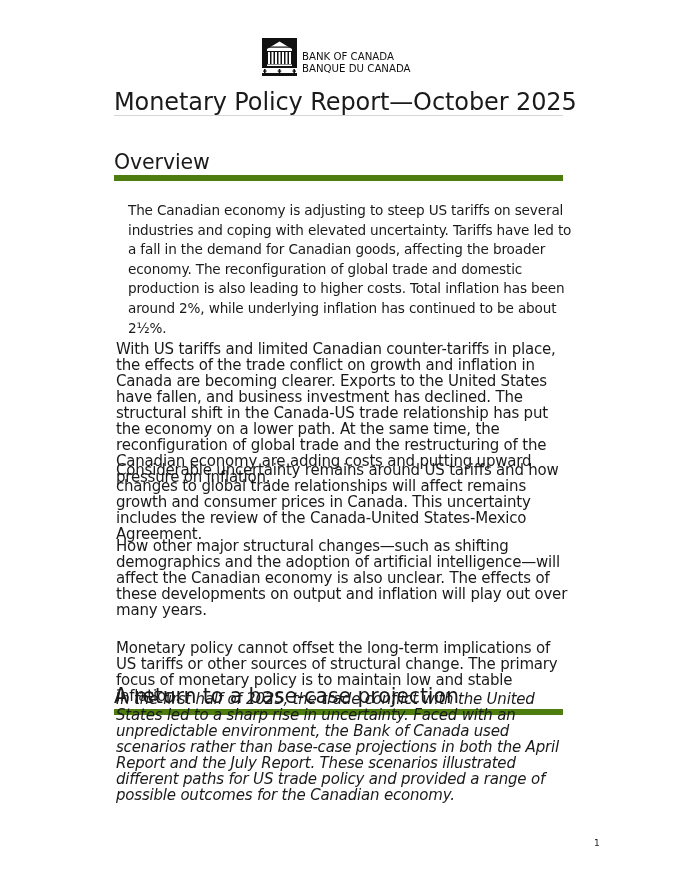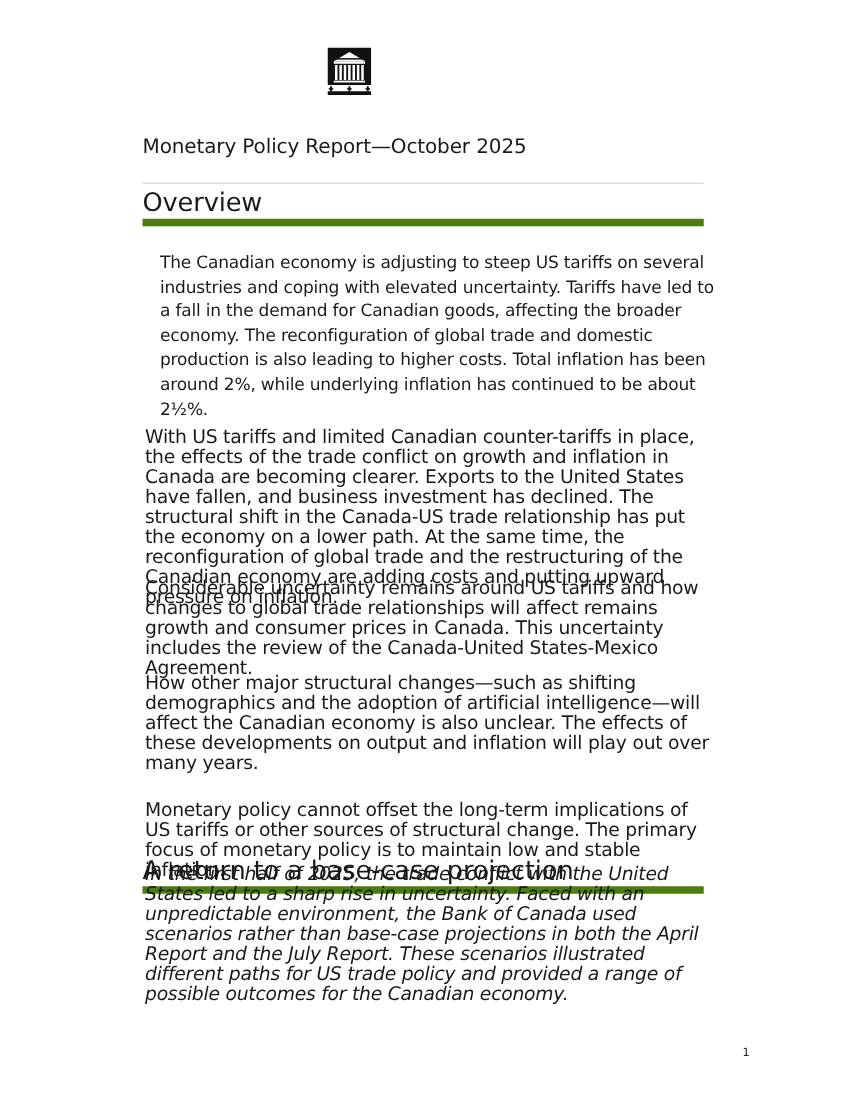--- a/index.html
+++ b/index.html
@@ -40,27 +40,27 @@
 
     .content {
       position: absolute;
       left: 114px;
       top: 0;
       width: 449px;
     }
     .h1 {
       position: absolute;
       left: 0;
-      top: 104px;
+      top: 89px;
       width: 449px;
-      font-size: 16px;
+      font-size: 24px;
       font-weight: normal;
       line-height: 26px;
       margin: 0;
-      padding-bottom: 16px;
+      padding-bottom: 0;
       border-bottom: 1px solid #d6d6d6;
       height: 26px;
       white-space: nowrap;
       letter-spacing: -0.1px;
     }
     .h2 {
       position: absolute;
       left: 0;
       width: 449px;
       font-size: 20.5px;
@@ -129,20 +129,24 @@
     <rect x="5" y="26.5" width="25" height="1.5" fill="#fff"></rect>
 
     <rect x="0" y="35" width="35" height="3" fill="#111"></rect>
     <rect x="2" y="31" width="1.6" height="4" fill="#111"></rect>
     <rect x="1" y="32.5" width="3.6" height="1.2" fill="#111"></rect>
     <rect x="16.7" y="31" width="1.6" height="4" fill="#111"></rect>
     <rect x="15.7" y="32.5" width="3.6" height="1.2" fill="#111"></rect>
     <rect x="31.4" y="31" width="1.6" height="4" fill="#111"></rect>
     <rect x="30.4" y="32.5" width="3.6" height="1.2" fill="#111"></rect>
   </svg>
+  <div class="logo-text">
+    <div>BANK OF CANADA</div>
+    <div>BANQUE DU CANADA</div>
+  </div>
 </div>
 
 <div class="content">
   <h1 class="h1">Monetary Policy Report—October 2025</h1>
 
   <h2 class="h2 overview">Overview</h2>
 
   <p class="lead">The Canadian economy is adjusting to steep US tariffs on several industries and coping with elevated uncertainty. Tariffs have led to a fall in the demand for Canadian goods, affecting the broader economy. The reconfiguration of global trade and domestic production is also leading to higher costs. Total inflation has been around 2%, while underlying inflation has continued to be about 2½%.</p>
 
   <p class="para p1">With US tariffs and limited Canadian counter-tariffs in place, the effects of the trade conflict on growth and inflation in Canada are becoming clearer. Exports to the United States have fallen, and business investment has declined. The structural shift in the Canada-US trade relationship has put the economy on a lower path. At the same time, the reconfiguration of global trade and the restructuring of the Canadian economy are adding costs and putting upward pressure on inflation.</p>

